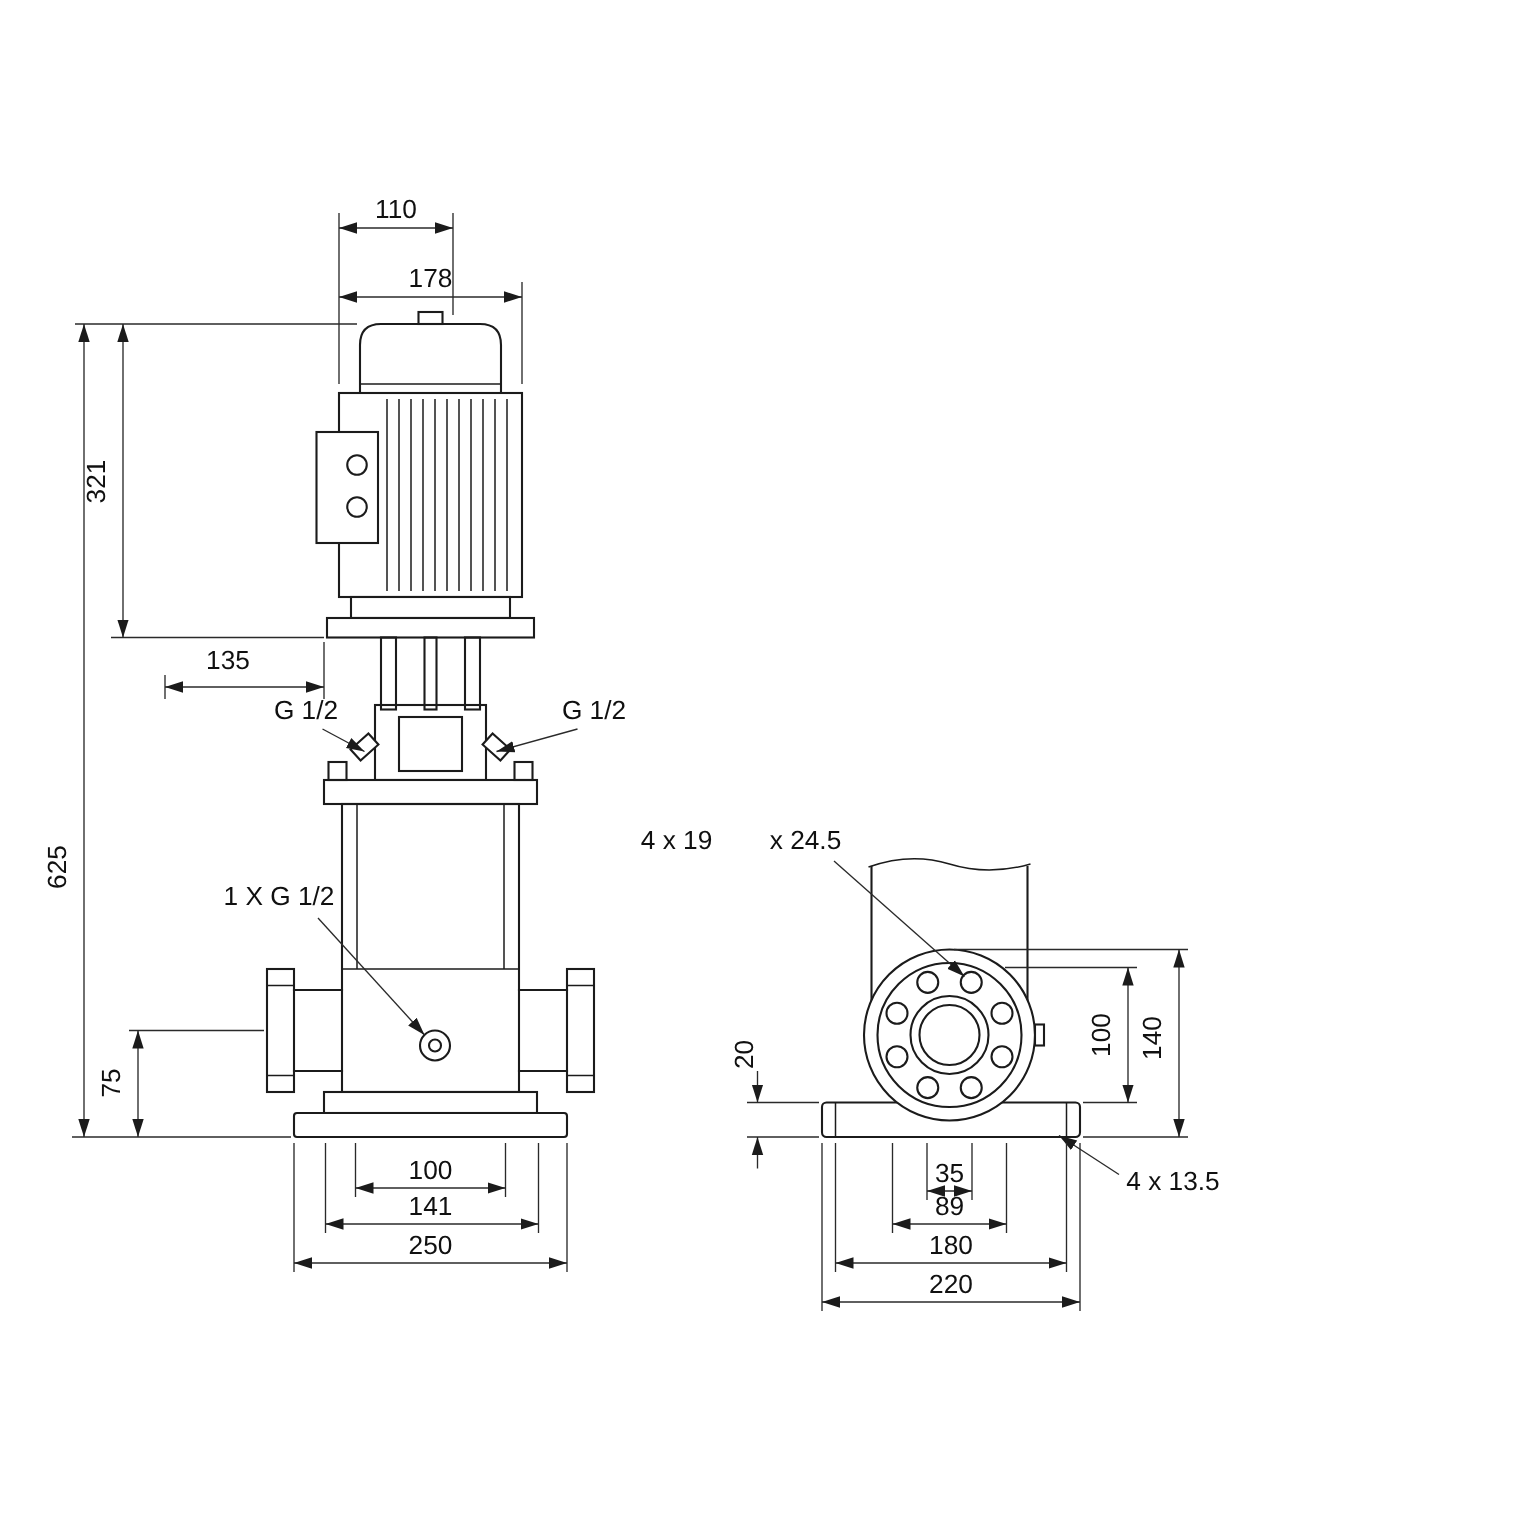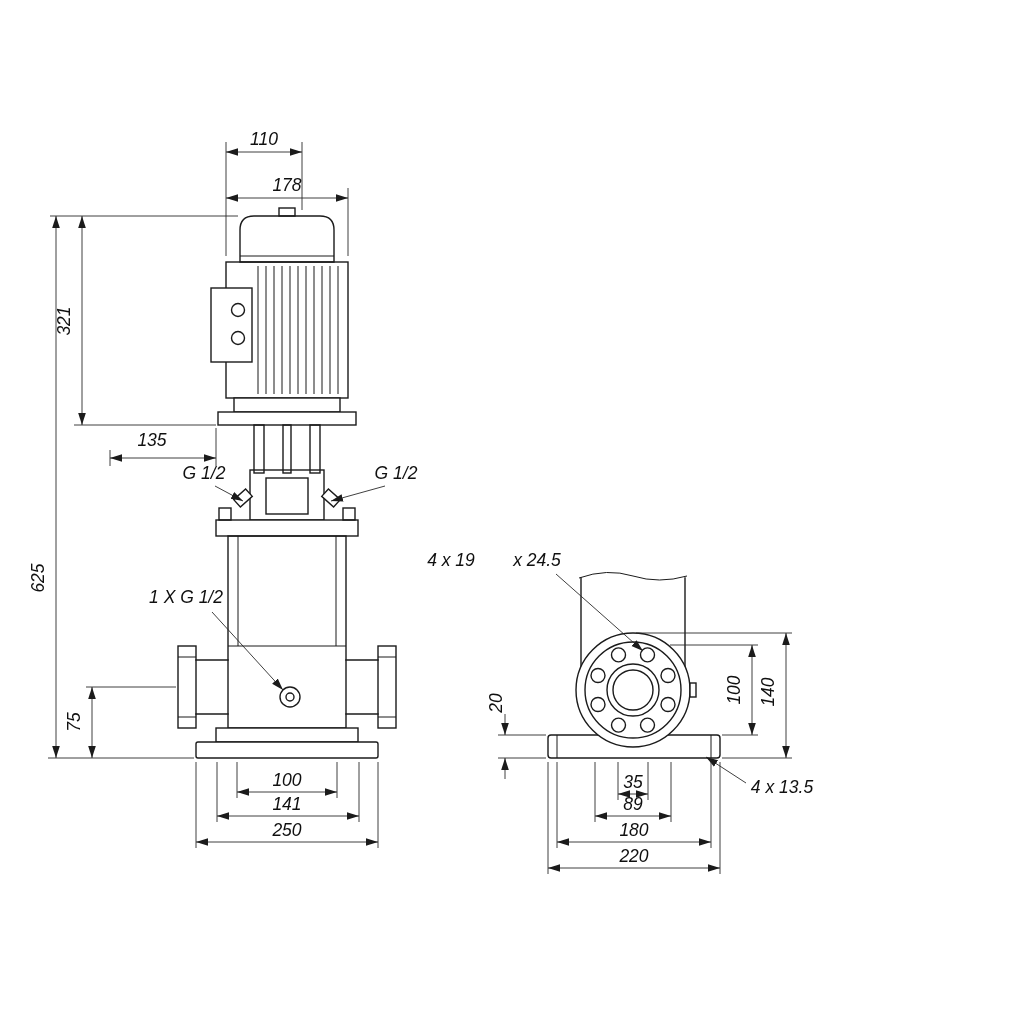--- a/index.html
+++ b/index.html
@@ -1,16 +1,16 @@
 <!DOCTYPE html>
 <html><head>
 <meta charset="utf-8">
 <style>
   html,body{margin:0;padding:0;background:#ffffff;}
-  .canvas{width:1024px;height:1024px;background:#ffffff;position:relative;overflow:hidden;font-style:italic;}
+  .canvas{width:1024px;height:1024px;background:#ffffff;position:relative;overflow:hidden;}
   svg{display:block;}
   svg text{font-family:"Liberation Sans","DejaVu Sans",sans-serif;font-size:17.5px;fill:#101010;}
   .s   {stroke:#1b1b1b;stroke-width:1.4;fill:none;stroke-linecap:square;}
   .sf  {stroke:#1b1b1b;stroke-width:1.4;fill:#ffffff;}
   .fin {stroke:#1b1b1b;stroke-width:1;fill:none;}
   .ext {stroke:#2a2a2a;stroke-width:0.9;fill:none;}
   .dim {stroke:#2a2a2a;stroke-width:0.9;fill:none;marker-start:url(#arr);marker-end:url(#arr);}
   .leader{stroke:#2a2a2a;stroke-width:0.9;fill:none;marker-end:url(#arr);}
 </style>
 </head>

